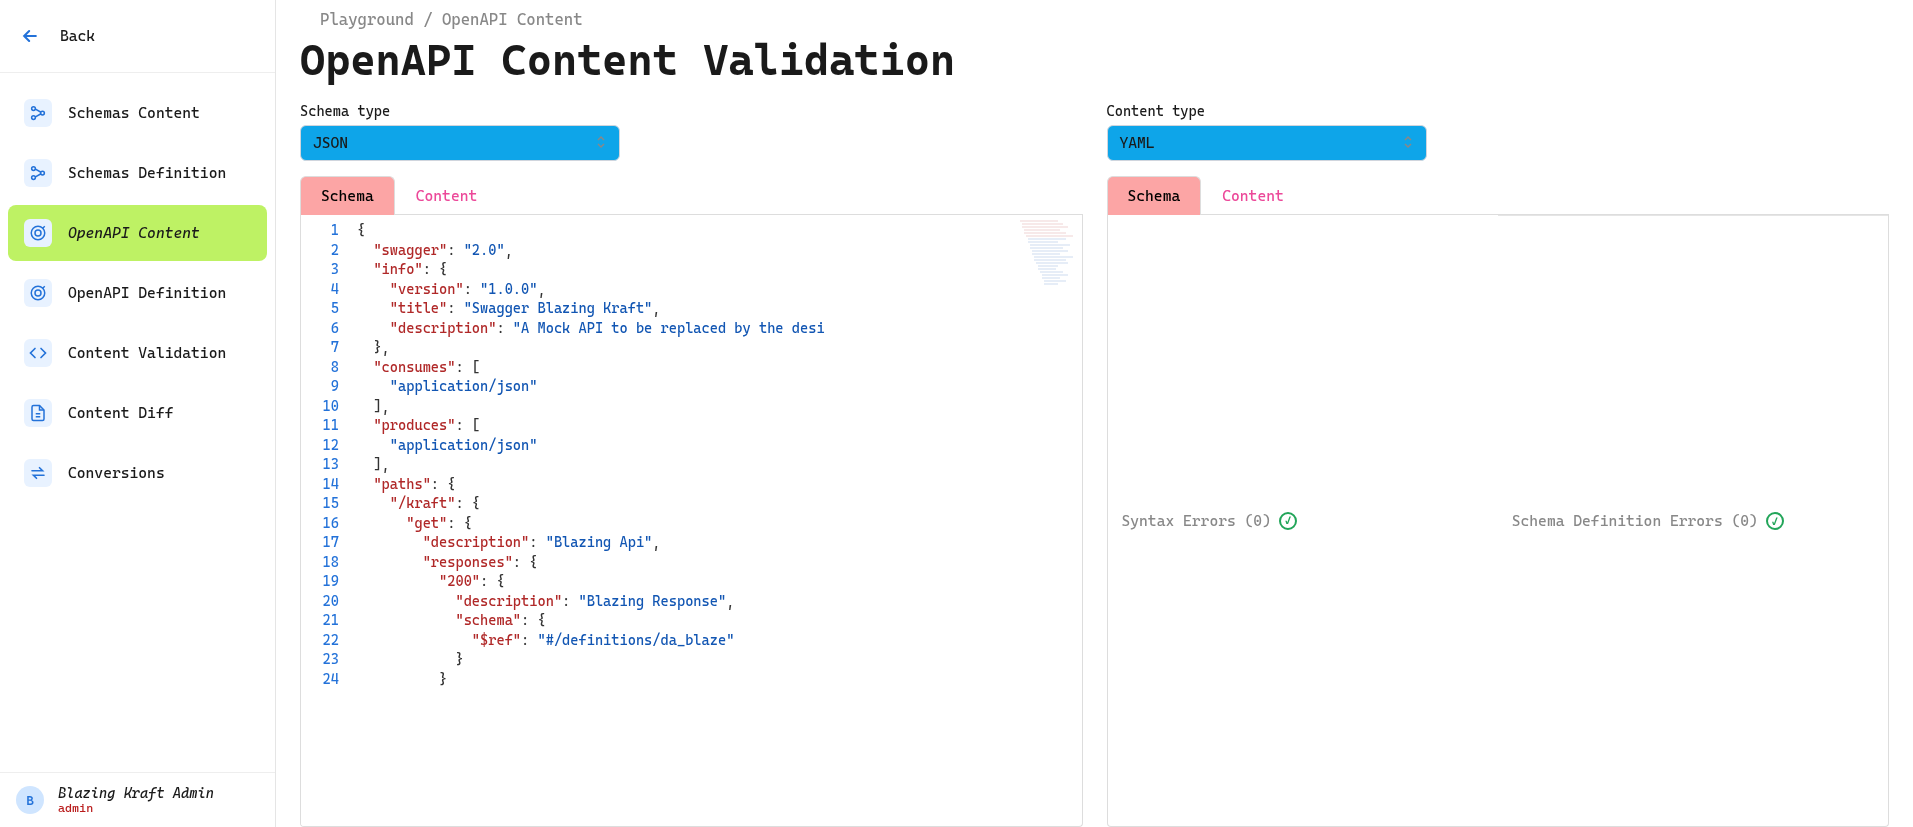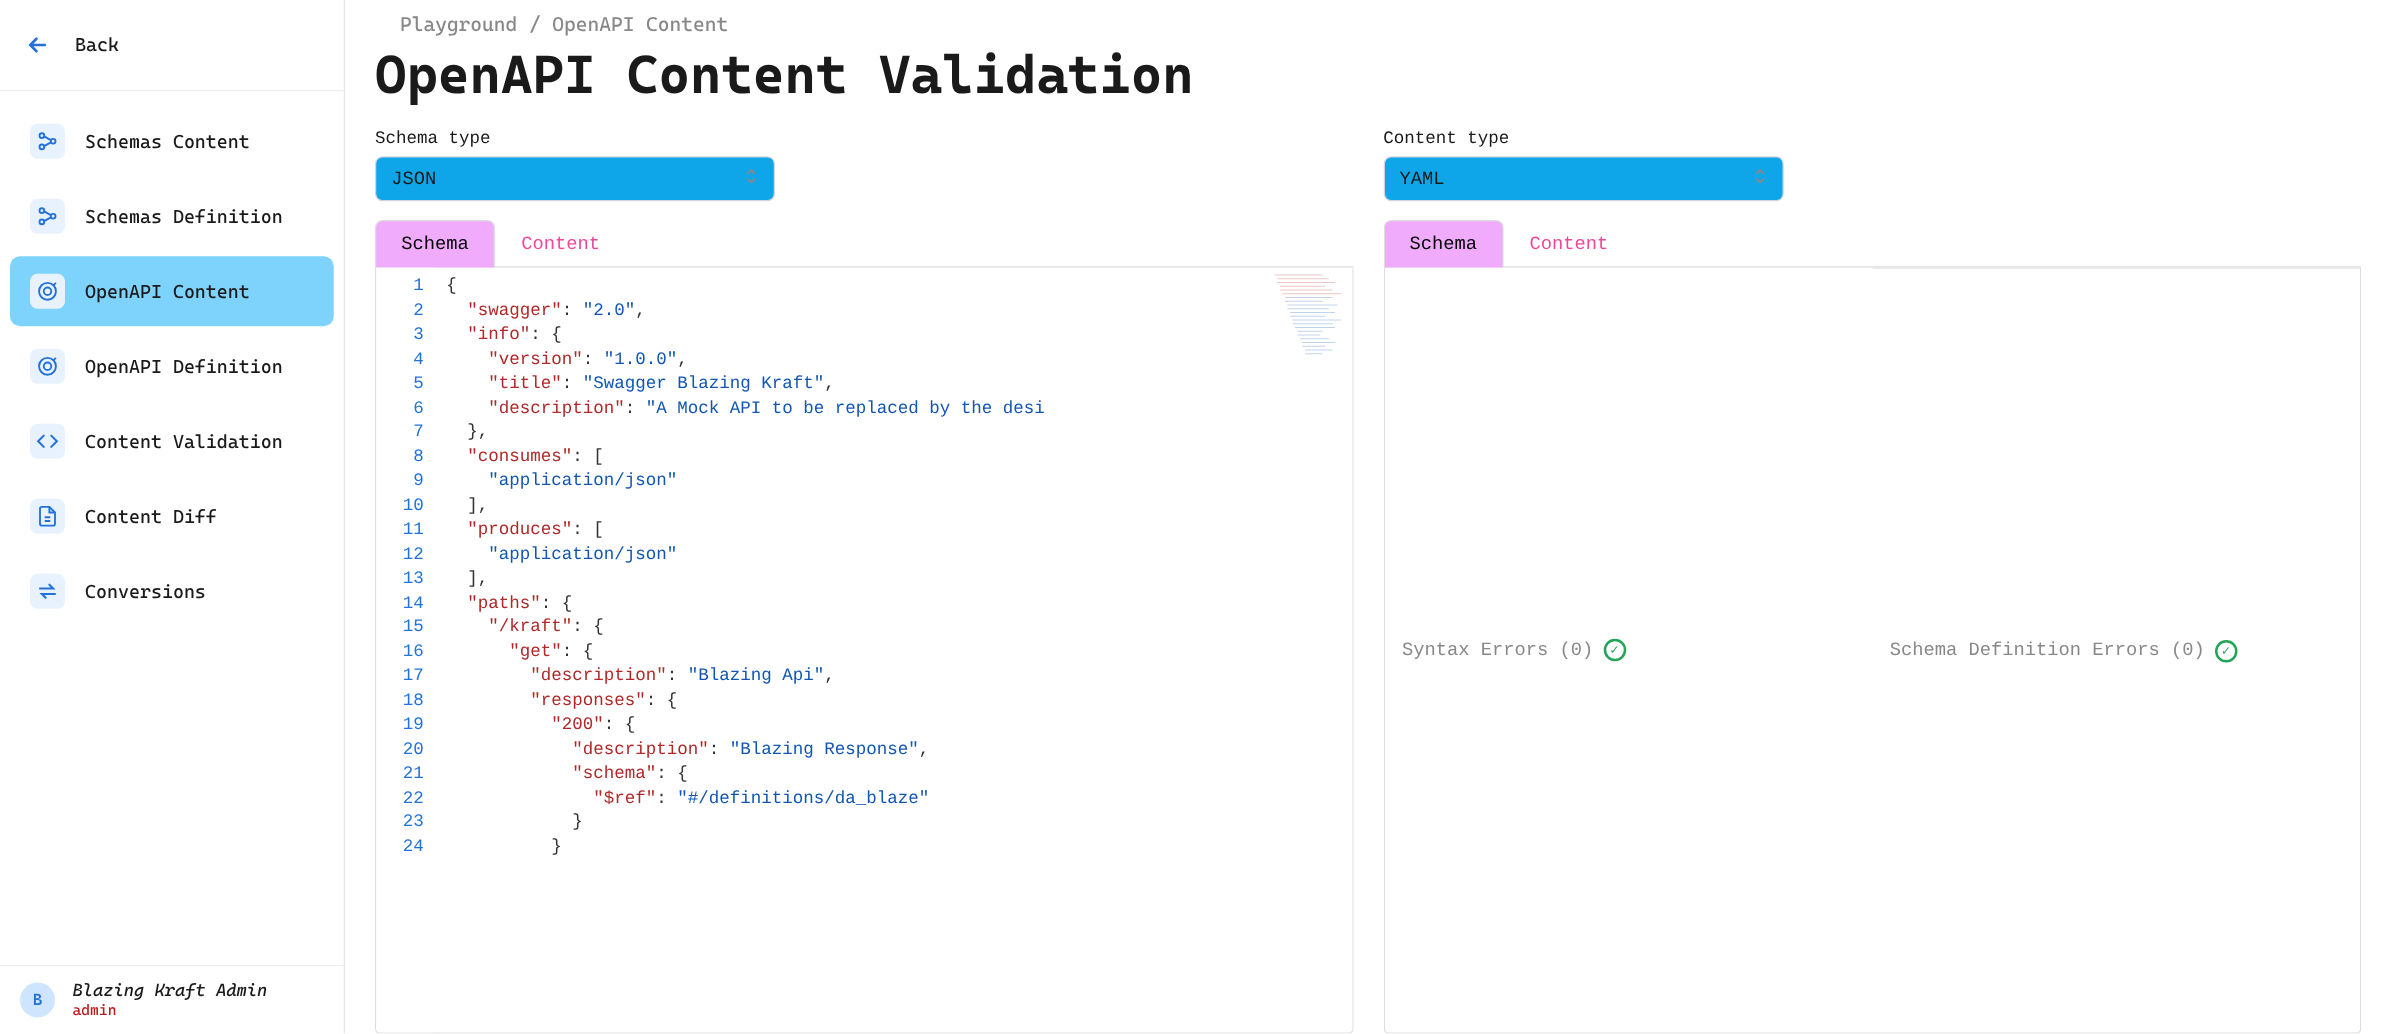--- a/index.html
+++ b/index.html
@@ -23,21 +23,21 @@
 .sidebar-item {
   display: flex;
   align-items: center;
   gap: 16px;
   padding: 14px 16px;
   cursor: pointer;
   border-radius: 8px;
   margin: 4px 8px;
 }
 .sidebar-item.back { border-radius: 0; margin: 0; padding: 14px 16px; }
-.sidebar-item.active { background: #7dd3fc; }
+.sidebar-item.active { background: #bef264; font-style: italic; }
 .sidebar-icon {
   width: 28px;
   height: 28px;
   display: flex;
   align-items: center;
   justify-content: center;
   border-radius: 6px;
   flex-shrink: 0;
 }
 .sidebar-icon.box { background: #e8f2ff; color: #2372d9; }
@@ -63,21 +63,21 @@
 .main {
   flex: 1;
   padding: 10px 24px 0 24px;
   display: flex;
   flex-direction: column;
   overflow: hidden;
 }
 .breadcrumb { color: #888; font-size: 16px; margin-left: 20px; }
 .page-title { font-size: 43px; font-weight: 700; margin: 6px 0 18px; }
 
-.columns { display: flex; gap: 24px; flex: 1; min-height: 0; font-family: Liberation Mono, monospace; }
+.columns { display: flex; gap: 24px; flex: 1; min-height: 0; }
 .col { flex: 1; display: flex; flex-direction: column; min-width: 0; }
 
 .field-label { font-size: 14px; margin-bottom: 6px; }
 .select {
   width: 320px;
   border: 1px solid #d0d5dd;
   border-radius: 6px;
   padding: 8px 12px;
   font-family: inherit;
   font-size: 15px;
@@ -99,21 +99,21 @@
   font-size: 15px;
   cursor: pointer;
   border: 1px solid transparent;
   border-bottom: none;
   position: relative;
   top: 1px;
   color: #ec4899;
 }
 .tab.active {
   border-color: #ddd;
-  background: #f0abfc;
+  background: #fca5a5;
   border-top-left-radius: 6px;
   border-top-right-radius: 6px;
   color: #000;
 }
 
 .editor {
   border: 1px solid #ddd;
   border-top: none;
   flex: 1;
   display: flex;

